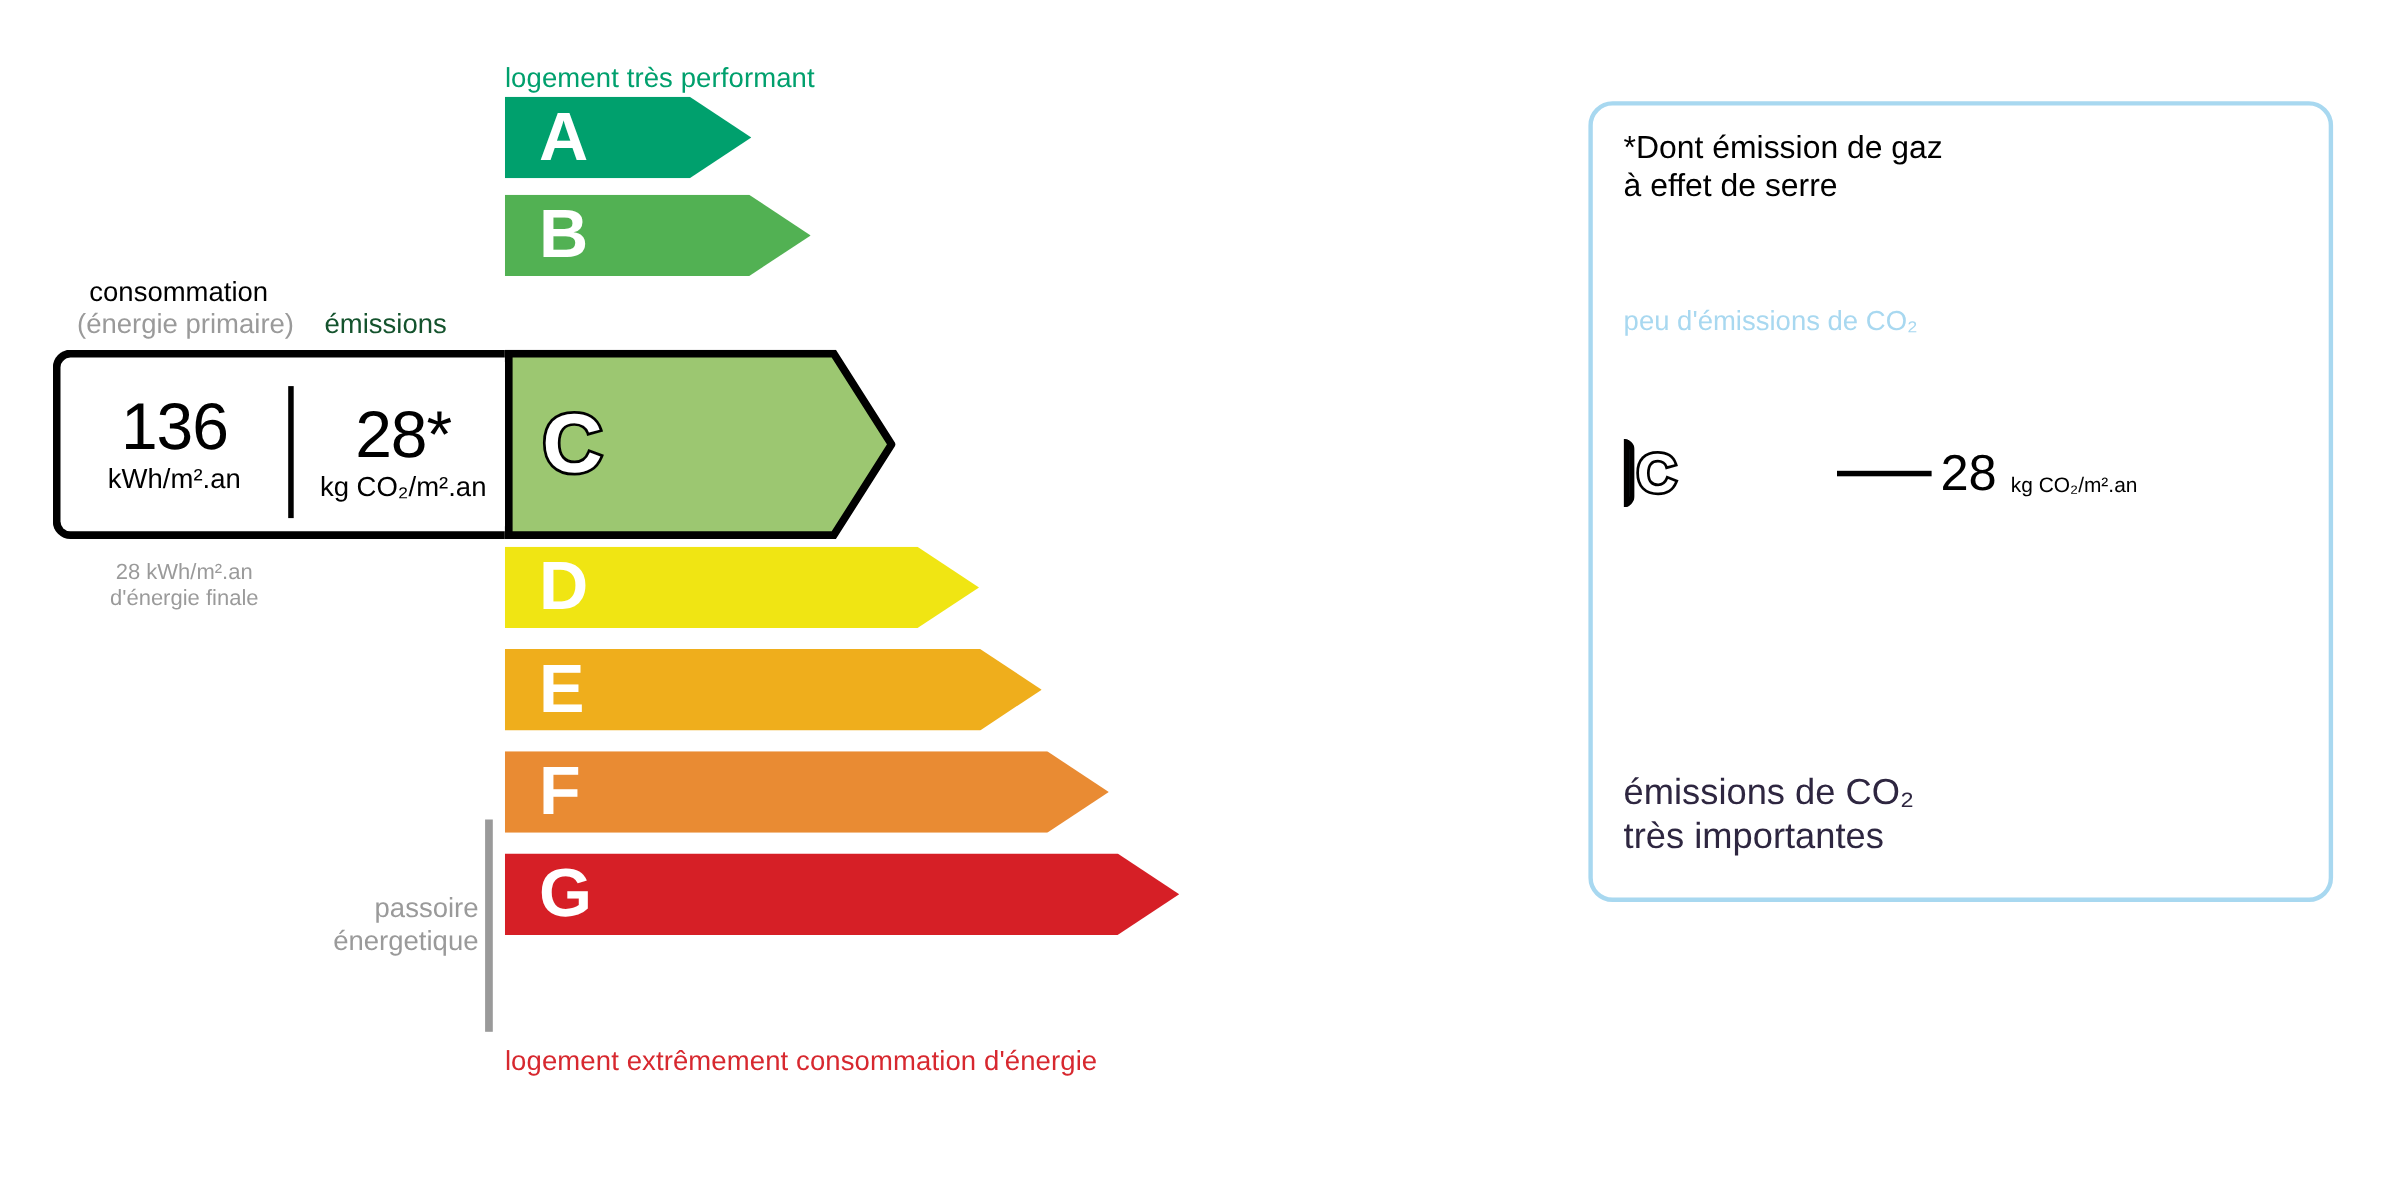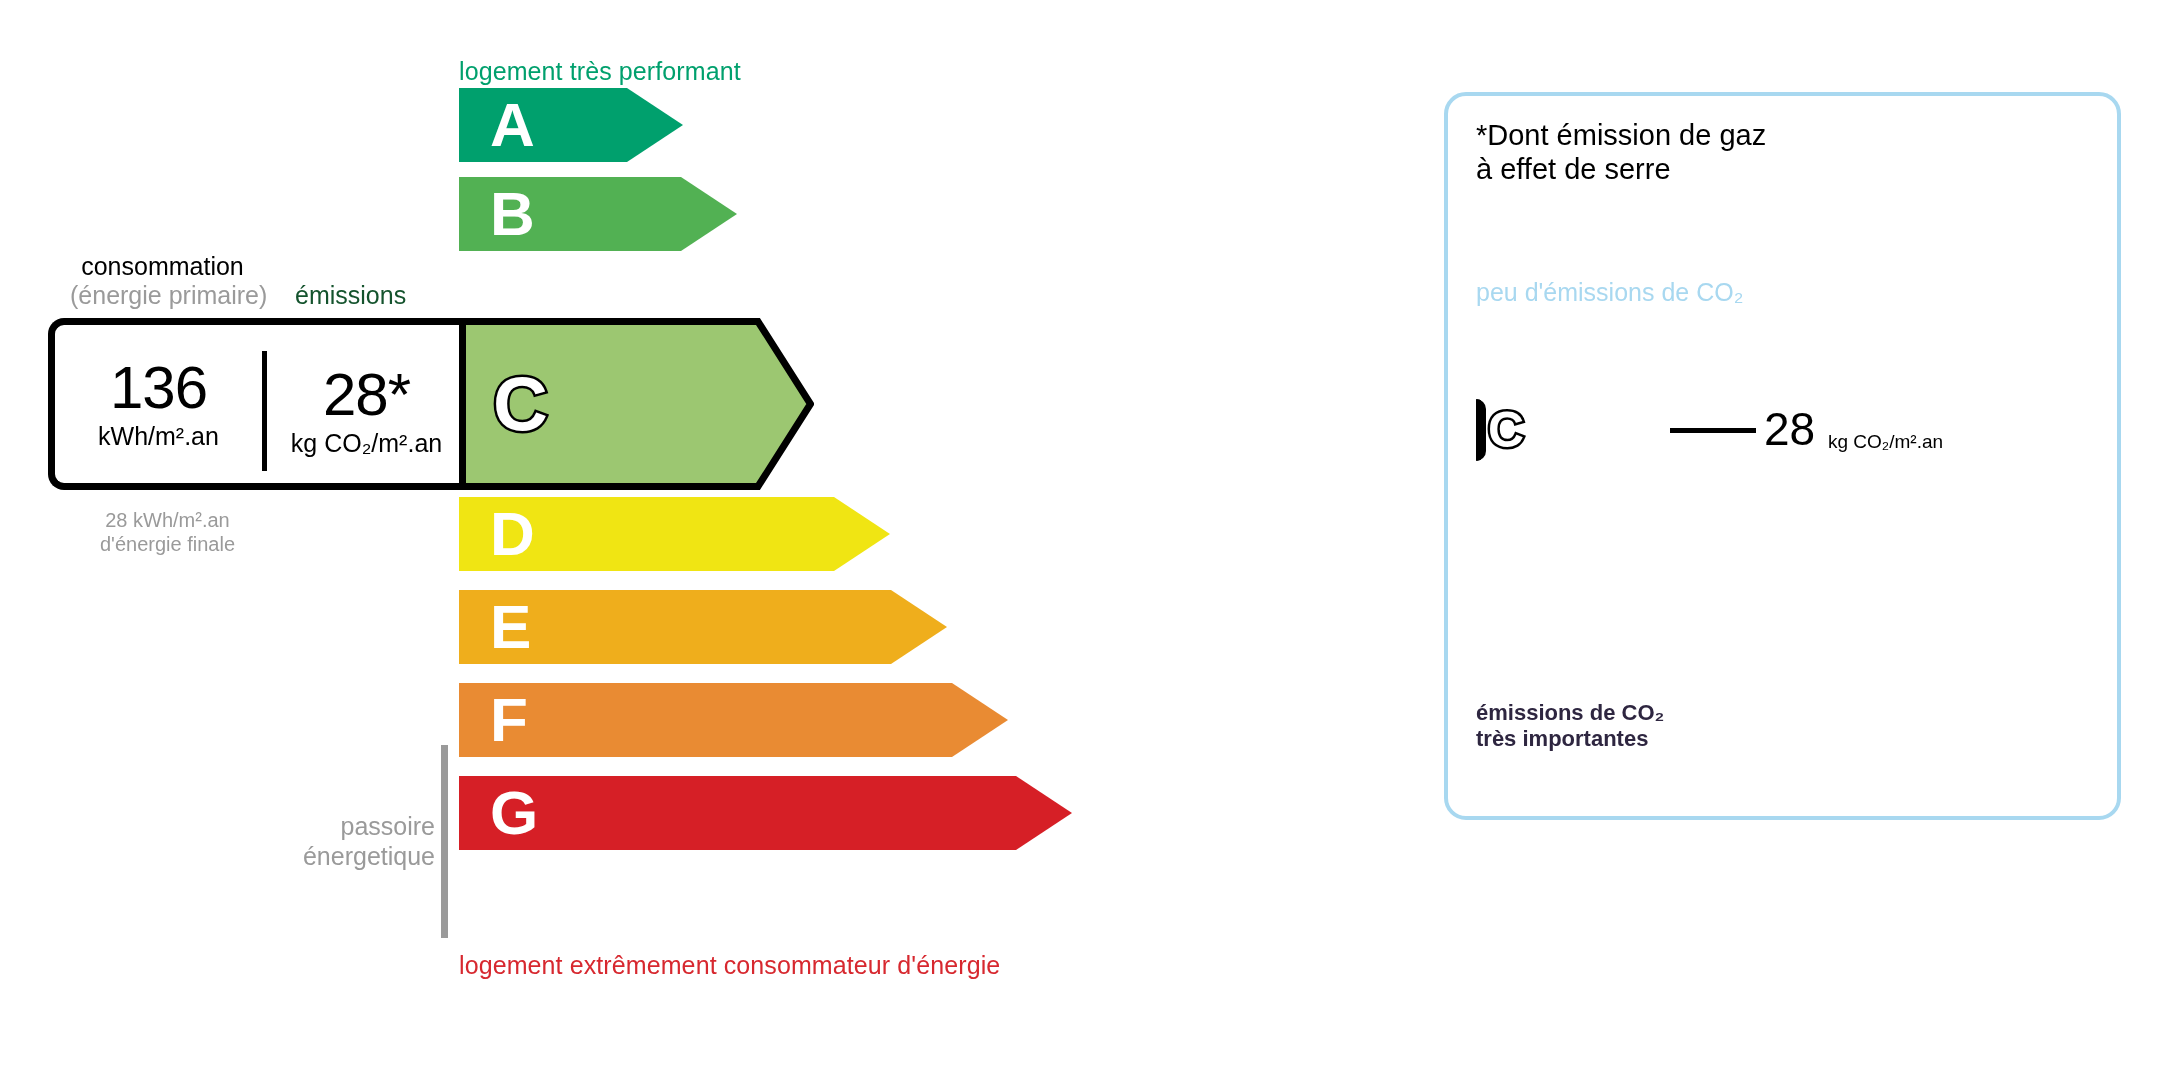--- a/index.html
+++ b/index.html
@@ -203,24 +203,23 @@
     left: 28px;
     top: 182px;
     font-size: 25px;
     color: #A8D8F0;
     white-space: nowrap;
   }
   #co2-bottom-caption {
     position: absolute;
     left: 28px;
     top: 604px;
-    font-size: 22px;
+    font-size: 33px;
     line-height: 1.2;
     color: #2E2640;
-    font-weight: bold;
   }
 
   .co2-row {
     position: absolute;
     left: 28px;
     height: 35px;
   }
   .co2-bar {
     position: absolute;
     left: 0;
@@ -319,21 +318,21 @@
           <span class="bar-letter">F</span>
         </div>
         <div class="bar-row" style="top: 776px; height: 74px; width: 613px;">
           <svg class="bar-shape" viewBox="0 0 613 74" preserveAspectRatio="none">
             <polygon points="0,0 557,0 613,37 557,74 0,74" fill="#D61F26"></polygon>
           </svg>
           <span class="bar-letter">G</span>
         </div>
       </div>
 
-    <div class="scale-caption" id="caption-bottom">logement extrêmement consommateur d'énergie</div>
+    <div class="scale-caption" id="caption-bottom">logement extrêmement consommation d'énergie</div>
 
     <div class="frame-header" id="hdr-consommation">
       <span>consommation</span>
       <span class="sub">(énergie primaire)</span>
     </div>
     <div class="frame-header" id="hdr-emissions">émissions</div>
 
     <div id="selected-frame">
       <div class="val-cell" id="val-cell-energy">
         <div class="val-number">136</div>

